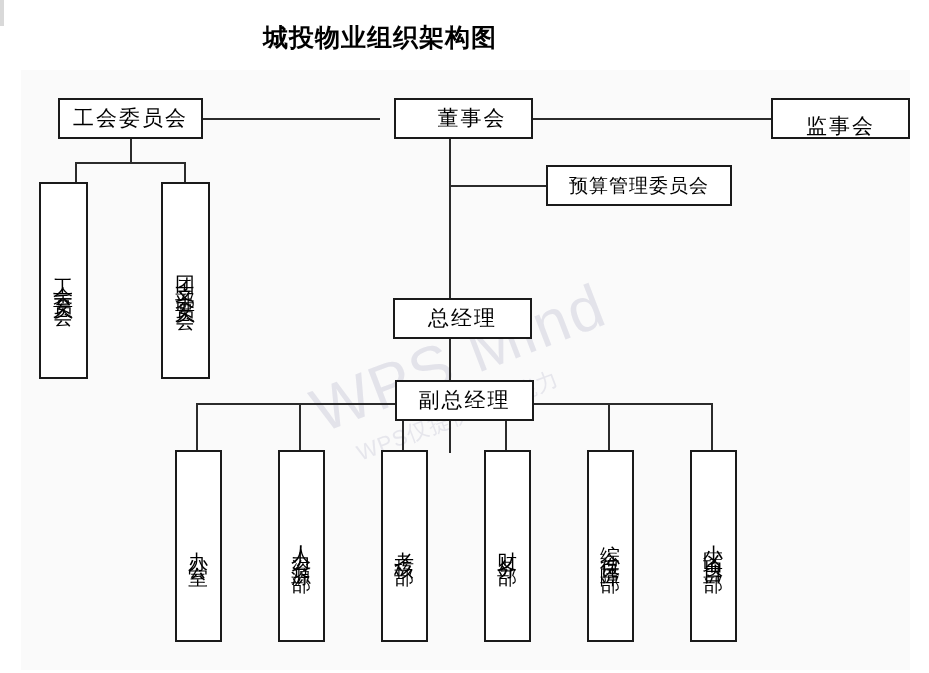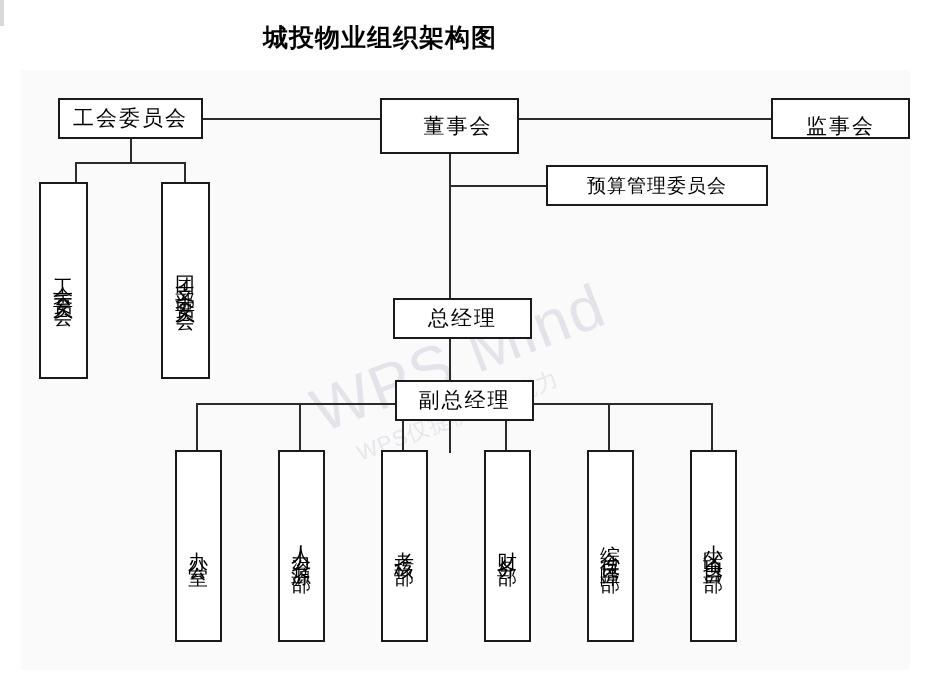--- a/index.html
+++ b/index.html
@@ -167,29 +167,29 @@
   <div class="vline" style="left:278px; top:333px; height:47px;"></div>
   <div class="vline" style="left:381px; top:333px; height:47px;"></div>
   <div class="vline" style="left:484px; top:333px; height:47px;"></div>
   <div class="vline" style="left:587px; top:333px; height:47px;"></div>
   <div class="vline" style="left:690px; top:333px; height:47px;"></div>
 
   <div class="node" style="left:37px; top:28px; width:145px; height:41px;">
     <span>工会委员会</span>
   </div>
 
-  <div class="node" style="left:359px; top:28px; width:139px; height:56px;padding-left:17px;">
+  <div class="node" style="left:373px; top:28px; width:139px; height:41px;padding-left:17px;">
     <span>董事会</span>
   </div>
 
   <div class="node" style="left:750px; top:28px; width:139px; height:41px;align-items:flex-end;">
     <span>监事会</span>
   </div>
 
-  <div class="node" style="left:525px; top:95px; width:222px; height:41px; font-size:19px; letter-spacing:1px;">
+  <div class="node" style="left:525px; top:95px; width:186px; height:41px; font-size:19px; letter-spacing:1px;">
     <span>预算管理委员会</span>
   </div>
 
   <div class="node vertical" style="left:18px; top:112px; width:49px; height:197px;">
     <span class="vtext">工会委员会</span>
   </div>
 
   <div class="node vertical" style="left:140px; top:112px; width:49px; height:197px;">
     <span class="vtext">团支部委员会</span>
   </div>

